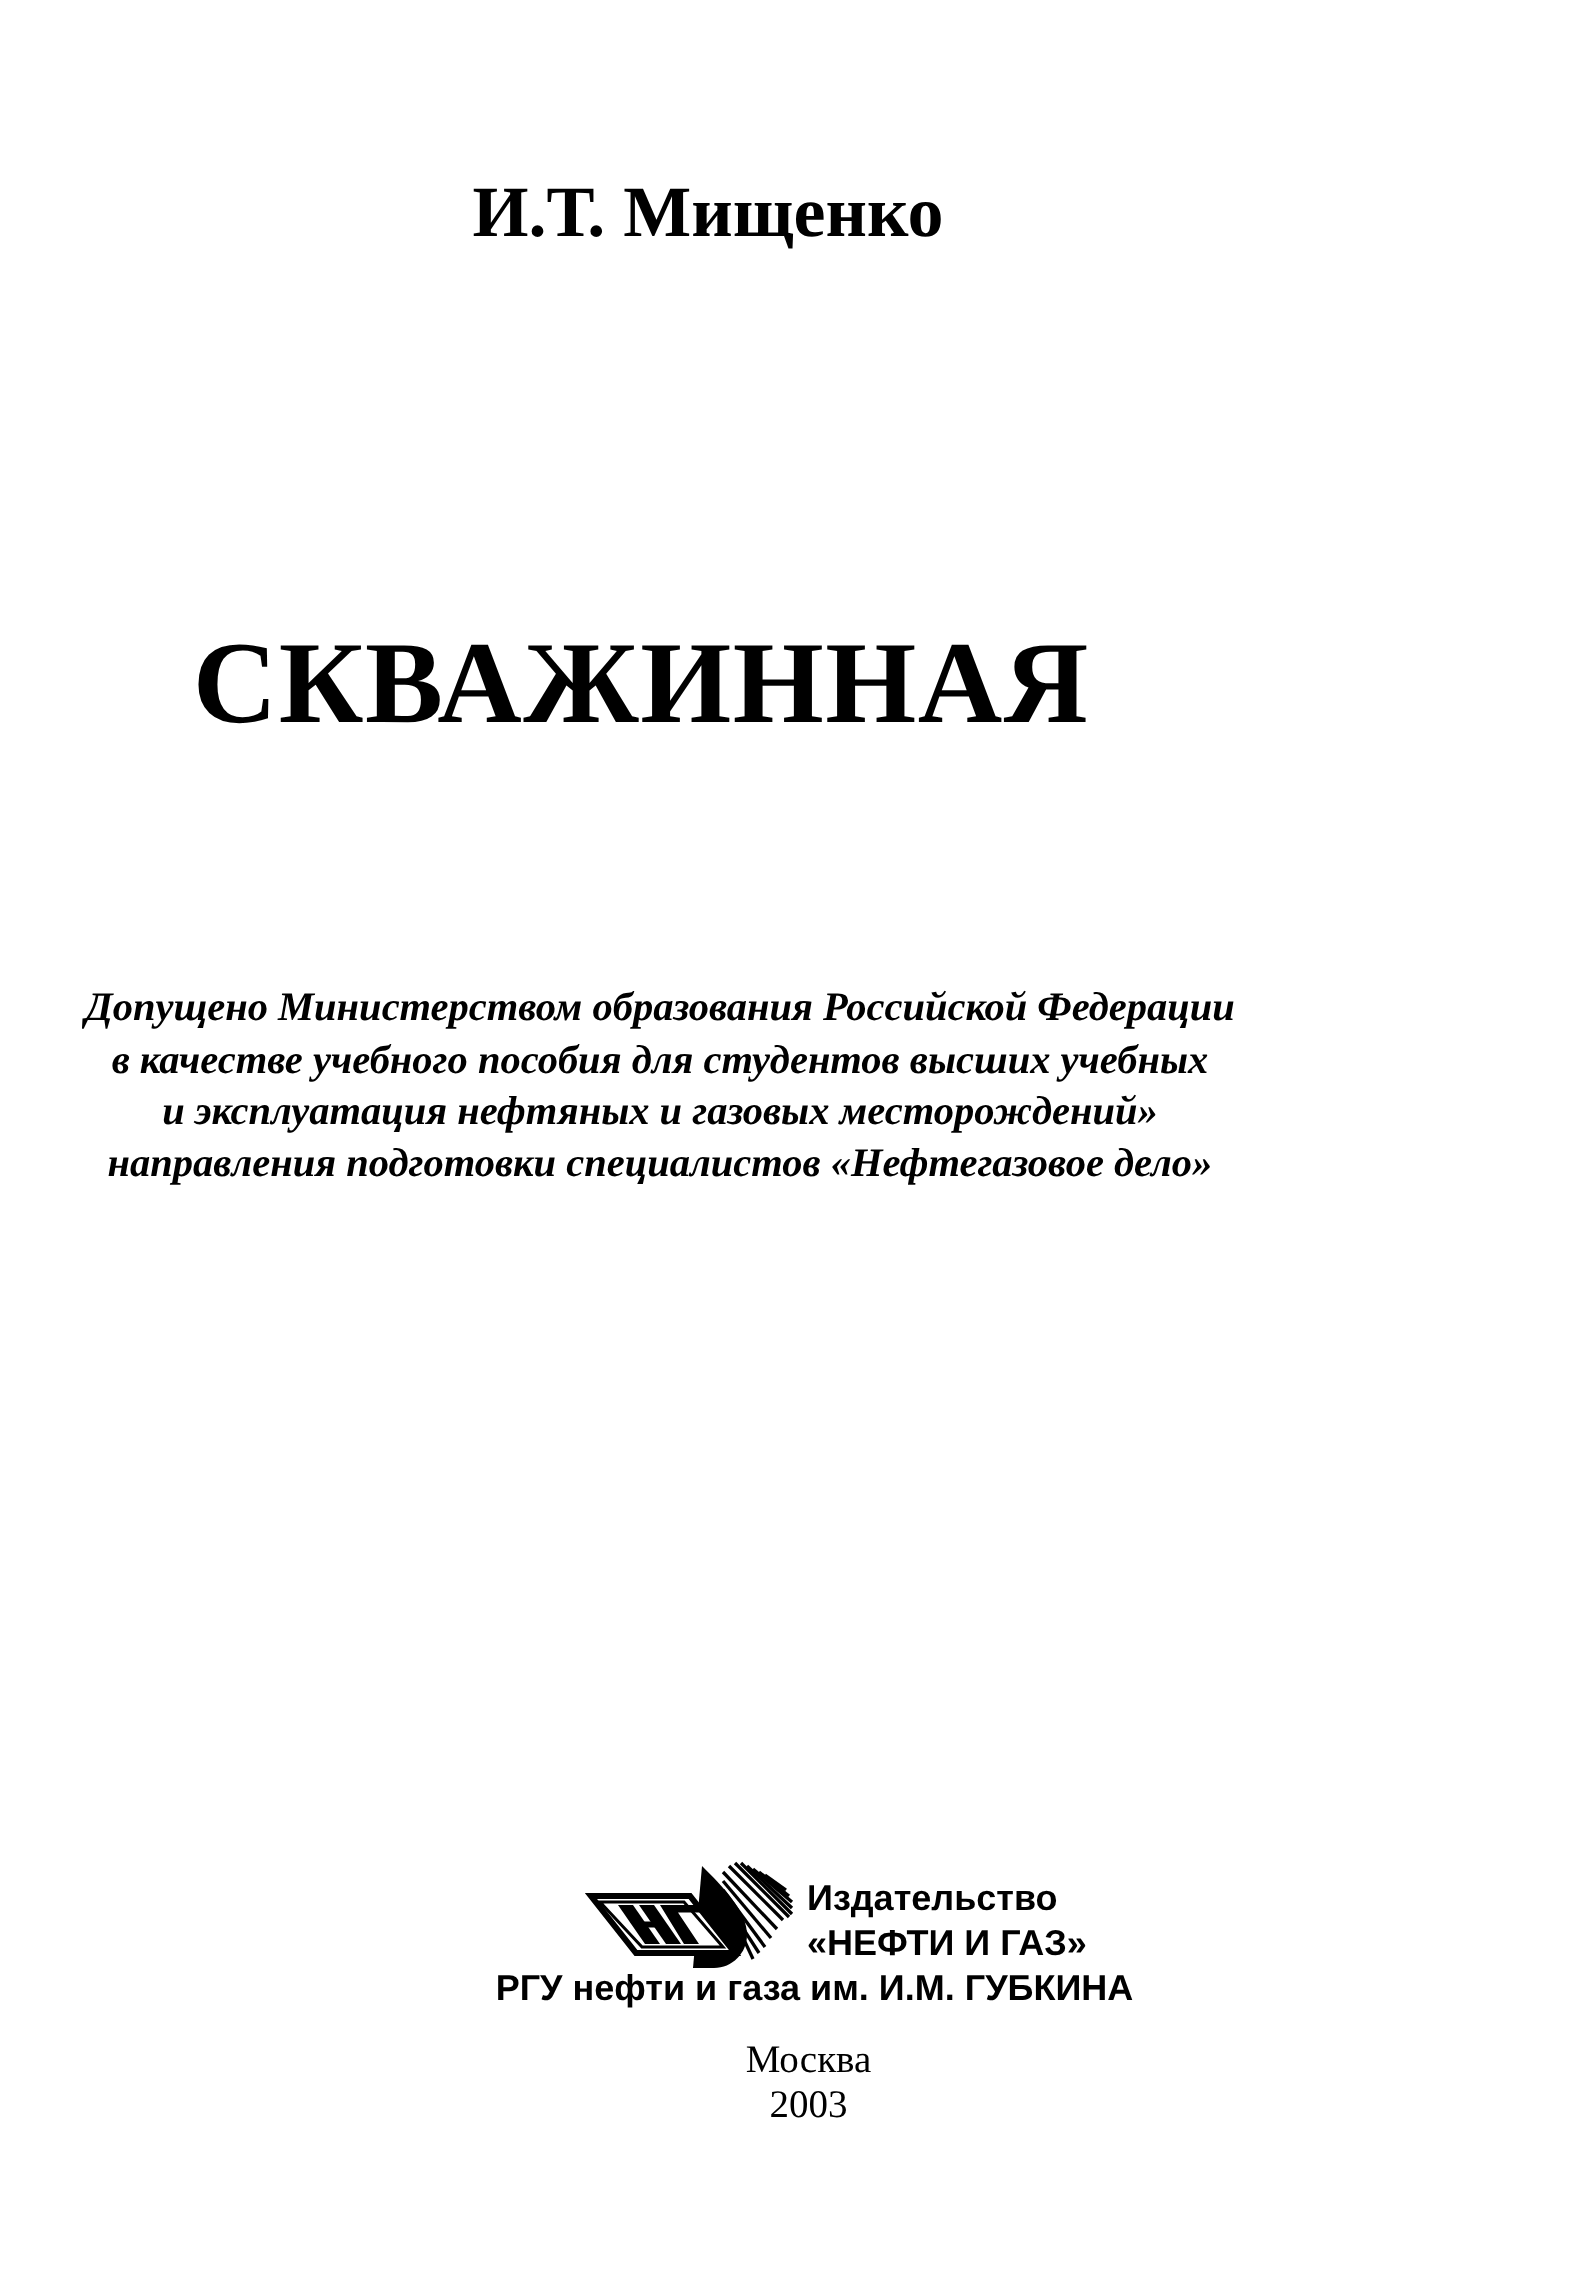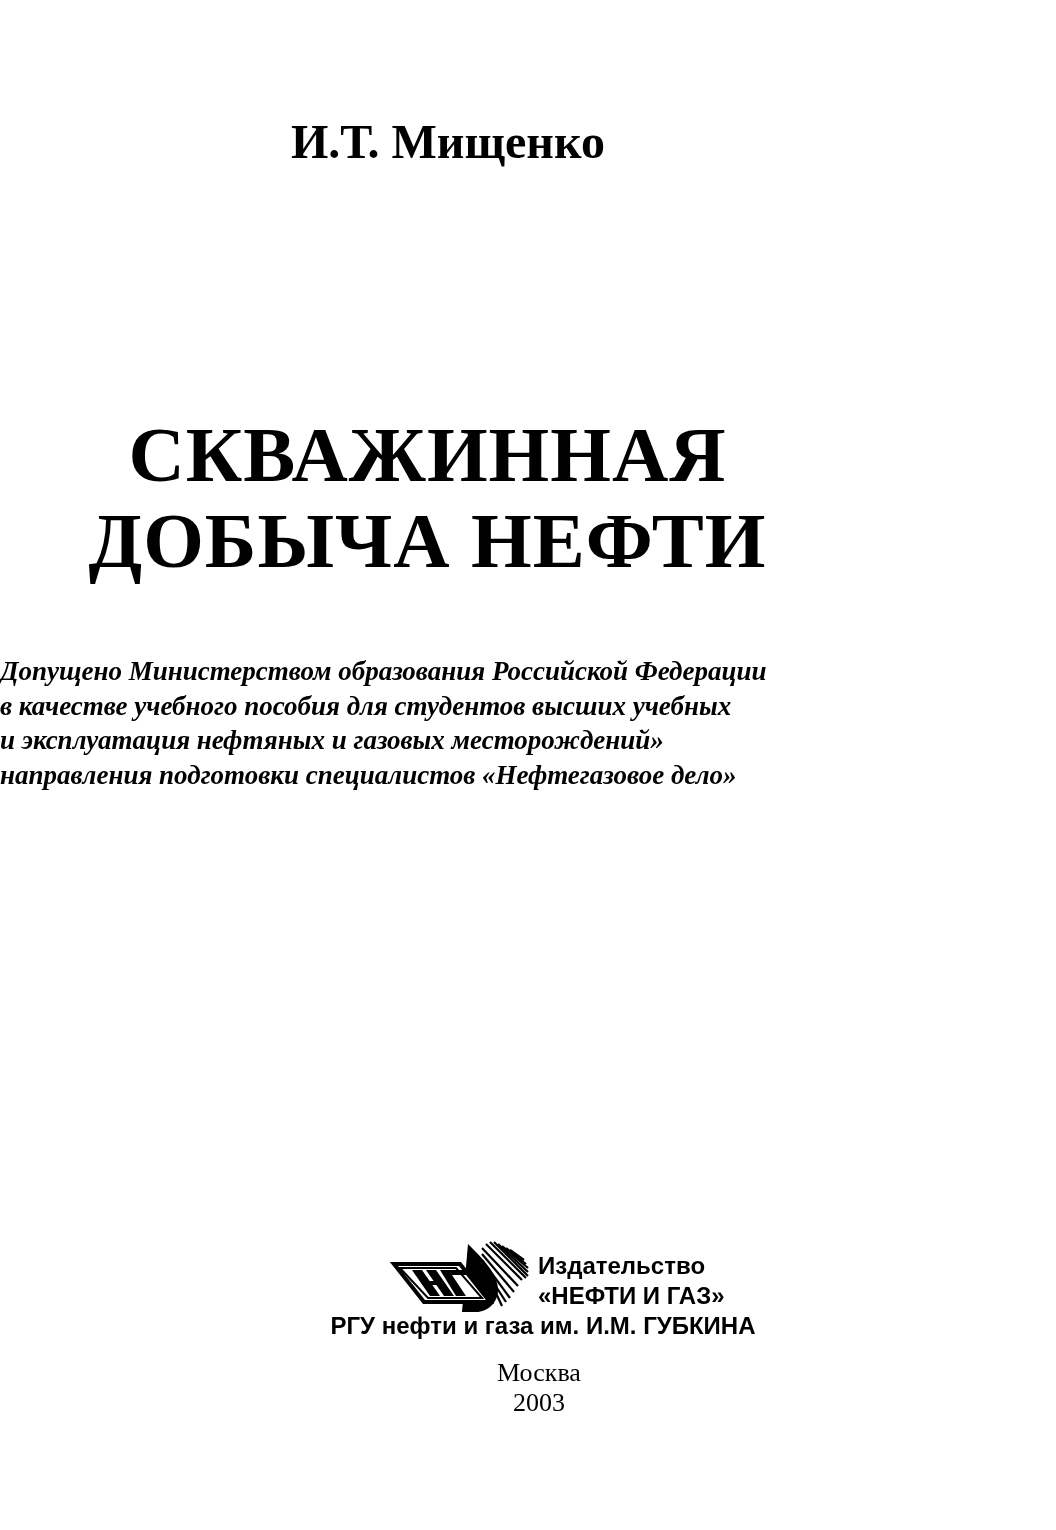--- a/index.html
+++ b/index.html
@@ -1,28 +1,28 @@
 <!DOCTYPE html>
 <html><head>
   <meta charset="utf-8">
   <style>
     html, body { margin: 0; padding: 0; background: #ffffff; }
     body { width: 1056px; height: 1530px; position: relative; overflow: hidden; color: #000; }
     .author {
       position: absolute; top: 112px; left: 0; width: 896px; text-align: center;
-      font-family: "Liberation Serif", serif; font-weight: bold; font-size: 48px; line-height: 60px;
+      font-family: "Liberation Serif", serif; font-weight: bold; font-size: 48px; line-height: 60px; padding-left: 24px;
     }
     .title {
       position: absolute; top: 412px; left: 0; width: 855px; text-align: center;
       font-family: "Liberation Serif", serif; font-weight: bold; font-size: 78px; line-height: 86px;
       letter-spacing: 1px;
     }
     .title div { margin: 0; }
     .approval {
-      position: absolute; top: 654px; left: 0; width: 880px; 
+      position: absolute; top: 654px; left: 0; width: 880px; text-align: center;
       font-family: "Liberation Serif", serif; font-weight: bold; font-style: italic;
       font-size: 27px; line-height: 34.5px;
     }
     .publisher {
       position: absolute; top: 1236px; left: 0; width: 1056px; height: 110px; padding-left: 45px;
     }
     .logo {
       position: absolute; left: 390px; top: 4px; width: 140px; height: 76px;
     }
     .pub-line1, .pub-line2 {
@@ -46,21 +46,20 @@
   </style>
 </head>
 <body>
 
 <div>
 
   <div class="author">И.Т. Мищенко</div>
 
   <div class="title">
     <div>СКВАЖИННАЯ</div>
-    <div>ДОБЫЧА НЕФТИ</div>
   </div>
 
   <div class="approval">
     <div>Допущено Министерством образования Российской Федерации</div>
     <div>в качестве учебного пособия для студентов высших учебных</div>
     <div>и эксплуатация нефтяных и газовых месторождений»</div>
     <div>направления подготовки специалистов «Нефтегазовое дело»</div>
   </div>
 
   <div class="publisher">

